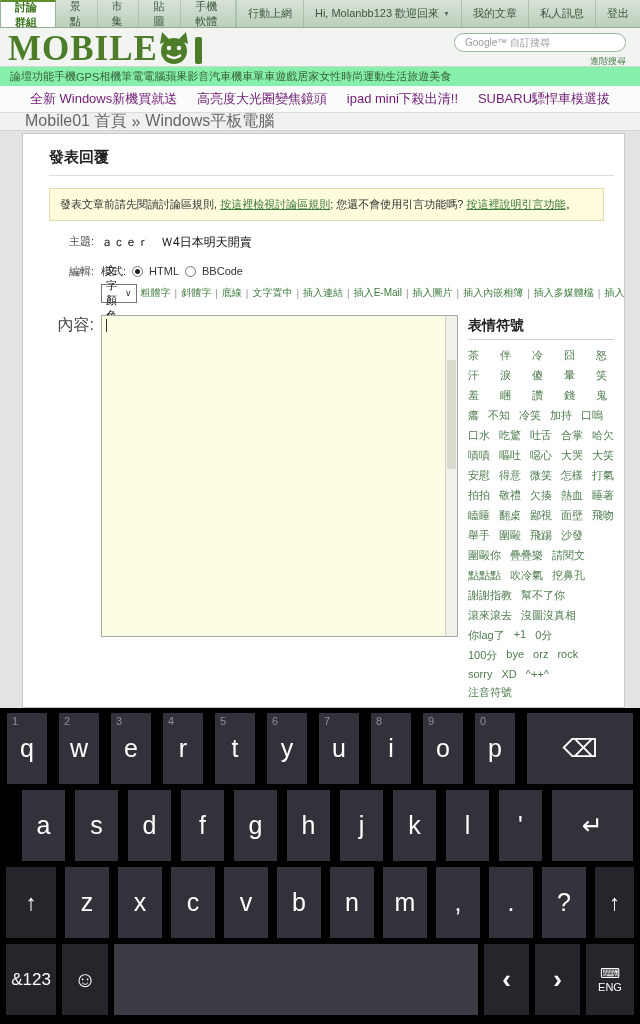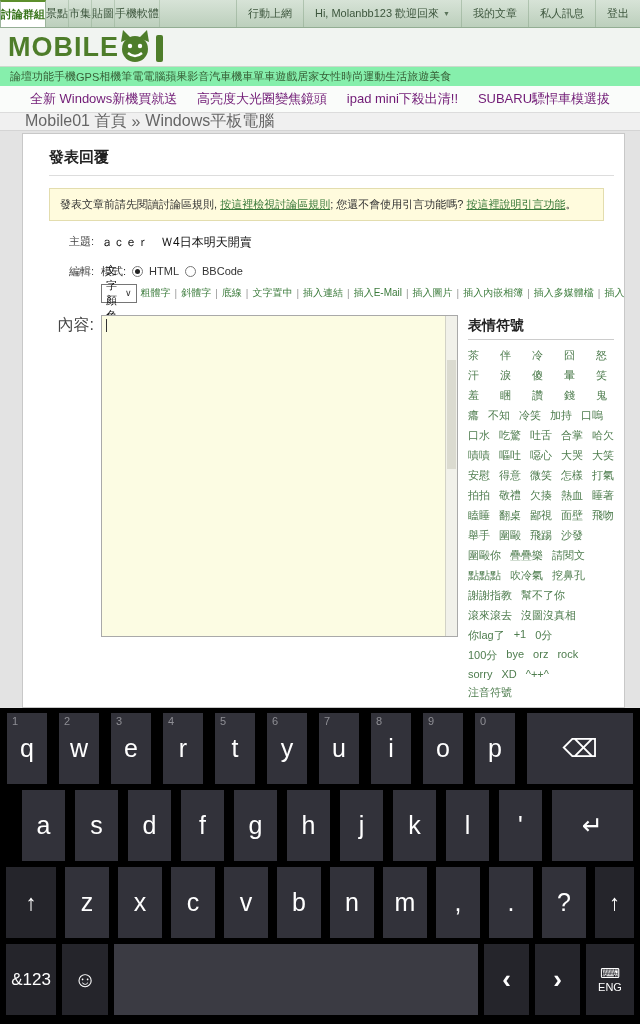--- a/index.html
+++ b/index.html
@@ -2,30 +2,30 @@
 <html style="--green-accent: #4e7d2a; --hot-red: #cc3300; --notice-bg: #fffbdd; --textarea-bg: #fcfce3; --key-bg: #32323a; --key-mod-bg: #25252b; --key-space-bg: #3b3b43;"><head>
 <meta charset="utf-8">
 <style>
   html,body{margin:0;padding:0;background:#000;}
   *{box-sizing:border-box;font-family:"Liberation Sans","DejaVu Sans",sans-serif;}
   .screen{position:relative;width:640px;height:1024px;margin:0 auto;background:#e3e3e3;overflow:hidden;}
 
   
   .topbar{height:28px;background:linear-gradient(#d7e3d7,#bccfbc);border-bottom:1px solid #93ad93;display:flex;align-items:stretch;justify-content:space-between;}
   .tabs{display:flex;align-items:stretch;}
-  .tab{padding:0 0;display:flex;align-items:center;font-size:11px;color:#3c553c;cursor:pointer;border-right:1px solid rgba(130,160,130,.35);}
+  .tab{padding:0 14px;display:flex;align-items:center;font-size:11px;color:#3c553c;cursor:pointer;border-right:1px solid rgba(130,160,130,.35);}
   .tab.active{background:#fff;color:#39751c;font-weight:bold;border:1px solid #9cb49c;border-bottom:none;border-top:2px solid #5d8f2c;}
   .tblinks{display:flex;align-items:stretch;}
   .tblink{padding:0 11px;display:flex;align-items:center;font-size:11px;color:#3c553c;border-left:1px solid rgba(130,160,130,.45);cursor:pointer;white-space:nowrap;}
   .caret{font-size:7px;margin-left:4px;color:#5a735a;}
 
   
   .header{height:38px;background:#f1f4f1;position:relative;}
   .logo{position:absolute;left:8px;top:1px;display:flex;align-items:center;}
-  .logo-text{font-size:27px;font-weight:bold;letter-spacing:1px;color:var(--green-accent,#4e7d2a);font-family:Liberation Sans, sans-serif;}
+  .logo-text{font-size:35px;font-weight:bold;letter-spacing:1px;color:var(--green-accent,#4e7d2a);font-family:Liberation Serif, serif;}
   .searchwrap{position:absolute;right:14px;top:4px;width:172px;}
   .searchbox{width:172px;height:19px;border:1px solid #9db49d;border-radius:10px;background:#fff;font-size:10px;color:#555;padding:0 10px;outline:none;}
   .searchbox::placeholder{color:#9a9a9a;}
   .adv-search{display:block;text-align:right;font-size:9px;color:#4a7a4a;margin-top:3px;cursor:pointer;}
 
   
   .navrow{height:20px;background:#86efac;border-top:1px solid #ccdacc;display:flex;align-items:center;padding:6px 10px;overflow:hidden;}
   .navlink{font-size:11px;color:#376037;text-decoration:none;cursor:pointer;white-space:nowrap;}
 
   
@@ -118,20 +118,24 @@
       <svg width="46" height="36" viewBox="0 0 46 36">
         <polygon points="4,1 12,9 2,13" fill="#4e7d2a"></polygon>
         <polygon points="28,1 20,9 30,13" fill="#4e7d2a"></polygon>
         <circle cx="16" cy="20" r="13" fill="#4e7d2a"></circle>
         <circle cx="11" cy="17" r="2.2" fill="#fff"></circle>
         <circle cx="21" cy="17" r="2.2" fill="#fff"></circle>
         <path d="M9,24 Q16,30 23,24" stroke="#fff" stroke-width="2.4" fill="none"></path>
         <rect x="37" y="6" width="7" height="27" rx="2" fill="#4e7d2a"></rect>
       </svg>
     </div>
+    <div class="searchwrap">
+      <input class="searchbox" placeholder="Google™ 自訂搜尋" style="">
+      <span class="adv-search">進階搜尋</span>
+    </div>
   </div>
 
   <div class="navrow" id="nav-items">
       <a class="navlink">論壇功能</a>
       <a class="navlink">手機</a>
       <a class="navlink">GPS</a>
       <a class="navlink">相機</a>
       <a class="navlink">筆電</a>
       <a class="navlink">電腦</a>
       <a class="navlink">蘋果</a>

